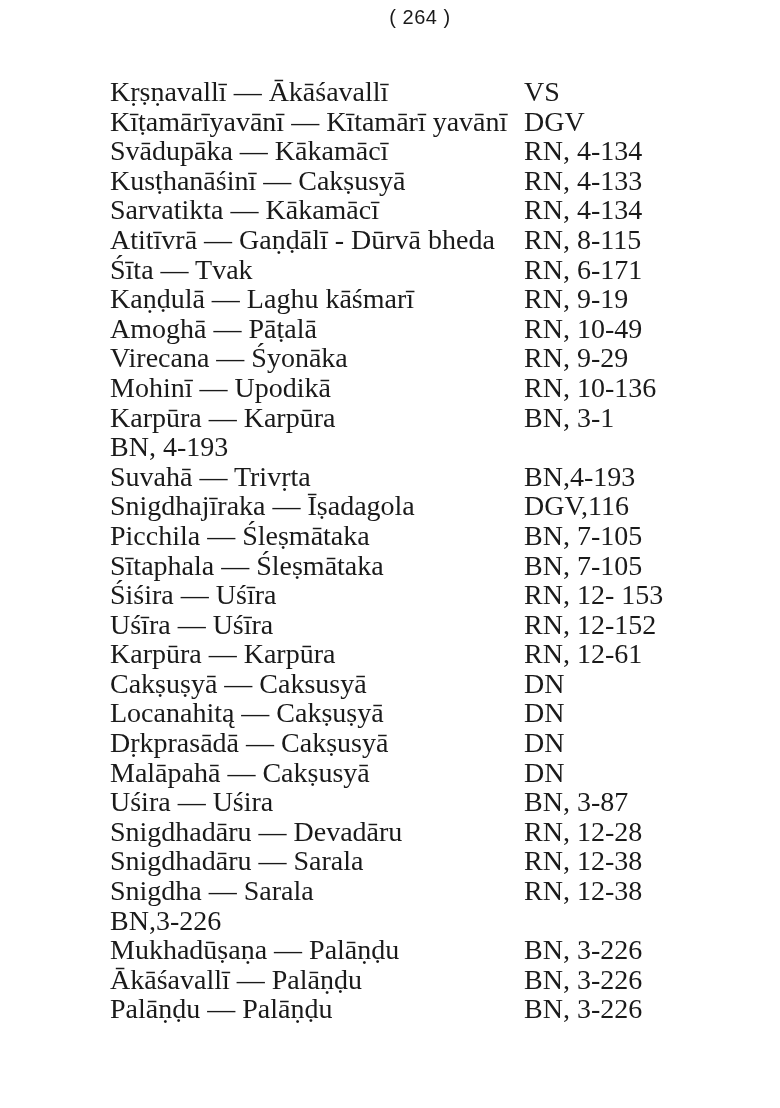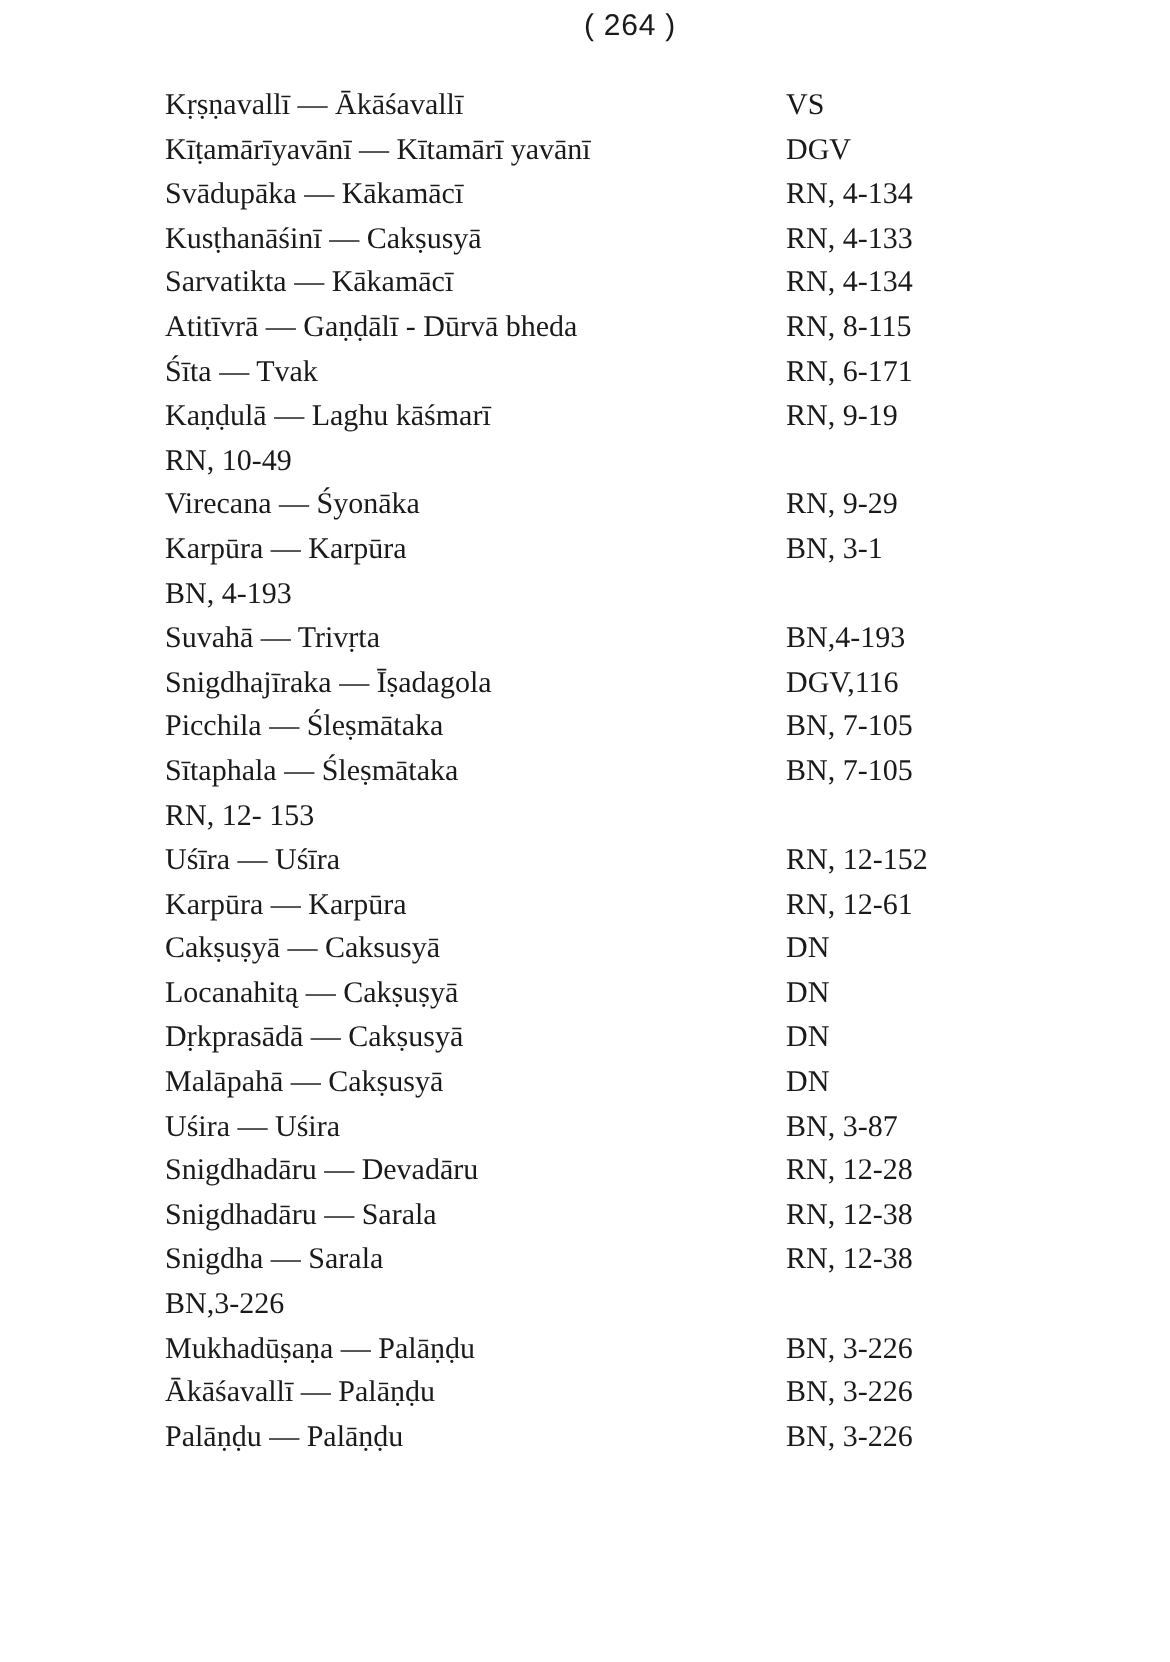--- a/index.html
+++ b/index.html
@@ -14,23 +14,23 @@
     position: absolute;
     top: 6px; left: 0; width: 100%;
     text-align: center;
     margin-left: 30px;
     font-family: "Liberation Sans", sans-serif;
     font-size: 20px;
     letter-spacing: 0.5px;
   }
   .entries {
     position: absolute;
-    top: 56px; left: 110px;
+    top: 77px; left: 110px;
     font-family: "Liberation Serif", serif;
-    font-size: 20px;
+    font-size: 28px;
   }
   .row {
     display: flex;
     height: 29.6px;
     line-height: 29.6px;
     white-space: nowrap;
   }
   .term { width: 414px; }
   .ref { }
 </style>
@@ -66,25 +66,30 @@
     </div>
     <div class="row">
       <span class="term">Śīta — Tvak</span>
       <span class="ref">RN, 6-171</span>
     </div>
     <div class="row">
       <span class="term">Kaṇḍulā — Laghu kāśmarī</span>
       <span class="ref">RN, 9-19</span>
     </div>
     <div class="row">
+      <span class="term">Amoghā — Pāṭalā</span>
       <span class="ref">RN, 10-49</span>
     </div>
     <div class="row">
       <span class="term">Virecana — Śyonāka</span>
       <span class="ref">RN, 9-29</span>
+    </div>
+    <div class="row">
+      <span class="term">Mohinī — Upodikā</span>
+      <span class="ref">RN, 10-136</span>
     </div>
     <div class="row">
       <span class="term">Karpūra — Karpūra</span>
       <span class="ref">BN, 3-1</span>
     </div>
     <div class="row">
       <span class="ref">BN, 4-193</span>
     </div>
     <div class="row">
       <span class="term">Suvahā — Trivṛta</span>
@@ -96,20 +101,21 @@
     </div>
     <div class="row">
       <span class="term">Picchila — Śleṣmātaka</span>
       <span class="ref">BN, 7-105</span>
     </div>
     <div class="row">
       <span class="term">Sītaphala — Śleṣmātaka</span>
       <span class="ref">BN, 7-105</span>
     </div>
     <div class="row">
+      <span class="term">Śiśira — Uśīra</span>
       <span class="ref">RN, 12- 153</span>
     </div>
     <div class="row">
       <span class="term">Uśīra — Uśīra</span>
       <span class="ref">RN, 12-152</span>
     </div>
     <div class="row">
       <span class="term">Karpūra —  Karpūra</span>
       <span class="ref">RN, 12-61</span>
     </div>

